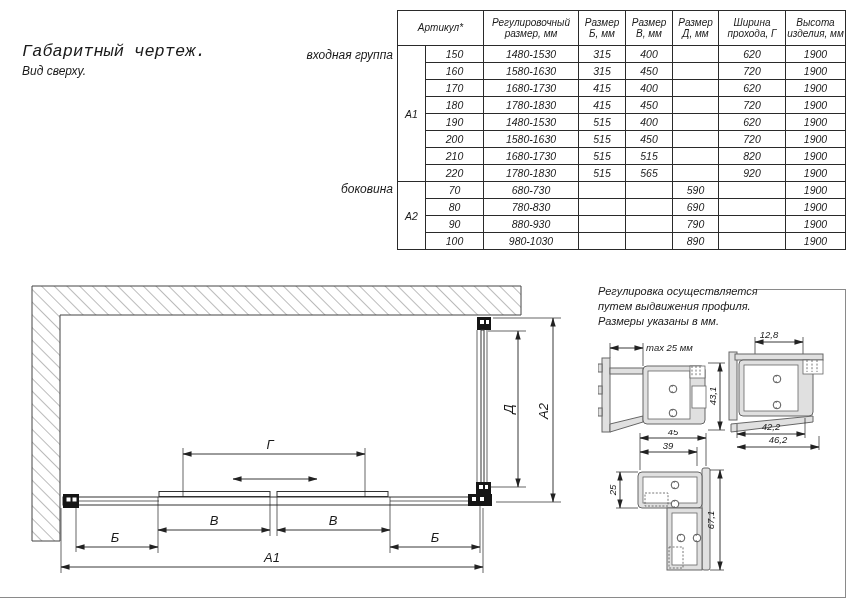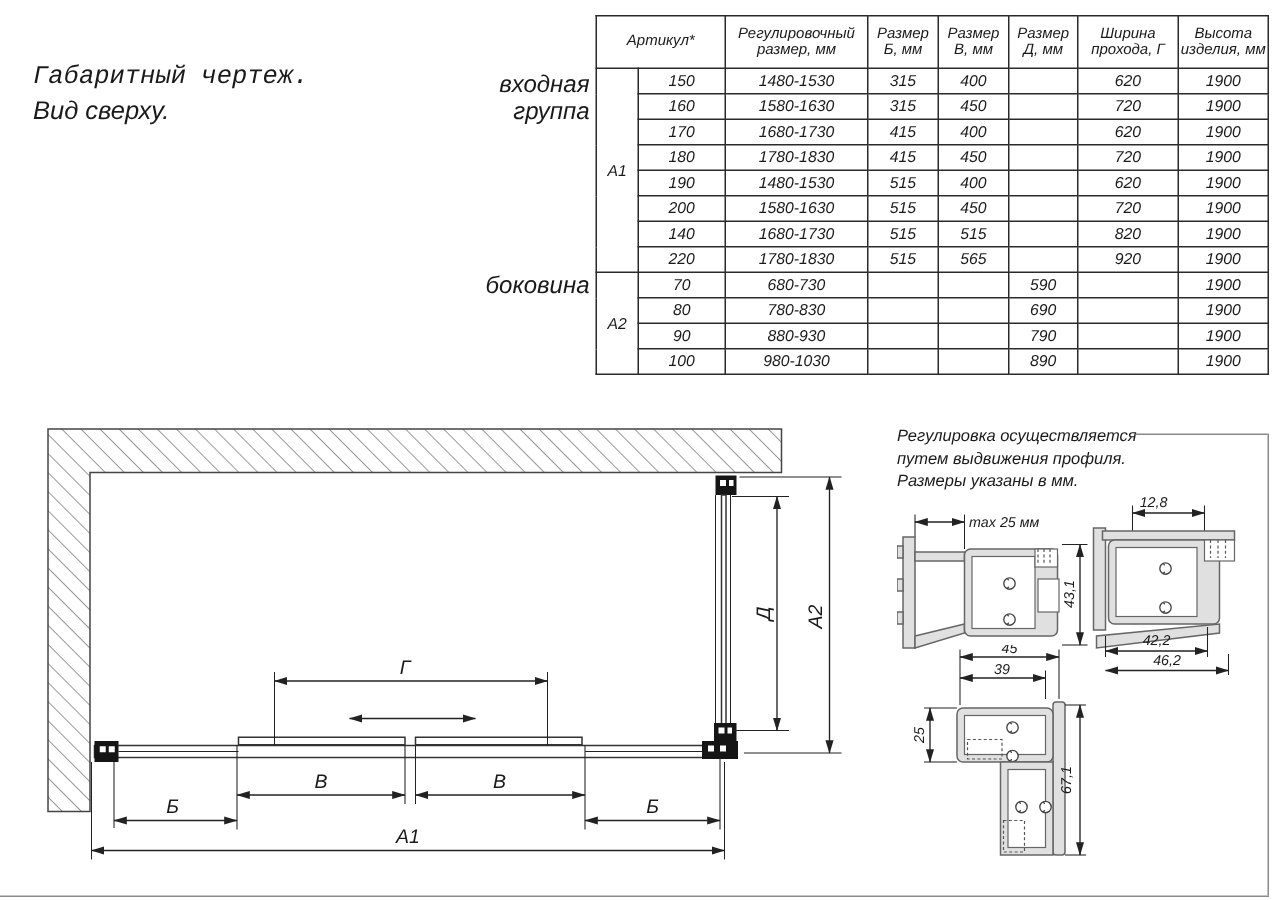--- a/index.html
+++ b/index.html
@@ -1,27 +1,27 @@
 <!DOCTYPE html>
 <html><head>
 <meta charset="utf-8">
 <style>
   html,body{margin:0;padding:0;background:#fff;}
   .sheet{position:relative;width:848px;height:600px;background:#fff;overflow:hidden;
          font-family:"Liberation Sans",sans-serif;color:#1a1a1a;}
   .model{position:absolute;left:22px;top:6px;font-size:28px;font-style:italic;letter-spacing:1px;}
   .sub1{position:absolute;left:22px;top:42px;font-size:17px;font-style:italic;font-family:Liberation Mono, monospace;}
-  .sub2{position:absolute;left:22px;top:64px;font-size:17px;font-style:italic;}
+  .sub2{position:absolute;left:22px;top:64px;font-size:12px;font-style:italic;}
   table.spec{position:absolute;left:397px;top:10px;border-collapse:collapse;table-layout:fixed;
              font-style:italic;border-radius:26px;}
   table.spec th,table.spec td{border:1px solid #2a2a2a;text-align:center;vertical-align:middle;
              padding:0 1px;font-weight:normal;}
   table.spec th{font-size:10px;line-height:1.15;height:34px;}
   table.spec td{font-size:10.5px;height:16px;}
-  .grp-label{position:absolute;font-size:16px;font-style:italic;text-align:right;width:90px;}
+  .grp-label{position:absolute;font-size:12px;font-style:italic;text-align:right;width:90px;}
   .footnote{position:absolute;left:397px;top:244px;width:448px;text-align:center;
             font-size:10.5px;font-style:italic;}
   .note{position:absolute;left:598px;top:284px;font-size:11px;font-style:italic;line-height:15px;}
   svg text{font-family:"Liberation Sans",sans-serif;font-style:italic;fill:#1a1a1a;}
   .dim{stroke:#222;stroke-width:0.9;fill:none;marker-start:url(#arr);marker-end:url(#arr);}
   .ext{stroke:#222;stroke-width:0.7;fill:none;}
   .oln{stroke:#333;stroke-width:1;fill:#fff;}
   .blk{fill:#151515;stroke:none;}
   .gry{fill:#e0e0e0;stroke:#666;stroke-width:1;}
   .wht{fill:#fff;stroke:#666;stroke-width:0.8;}
@@ -113,21 +113,21 @@
         <tr>
           <td>200</td>
           <td>1580-1630</td>
           <td>515</td>
           <td>450</td>
           <td></td>
           <td>720</td>
           <td>1900</td>
         </tr>
         <tr>
-          <td>140</td>
+          <td>210</td>
           <td>1680-1730</td>
           <td>515</td>
           <td>515</td>
           <td></td>
           <td>820</td>
           <td>1900</td>
         </tr>
         <tr>
           <td>220</td>
           <td>1780-1830</td>

